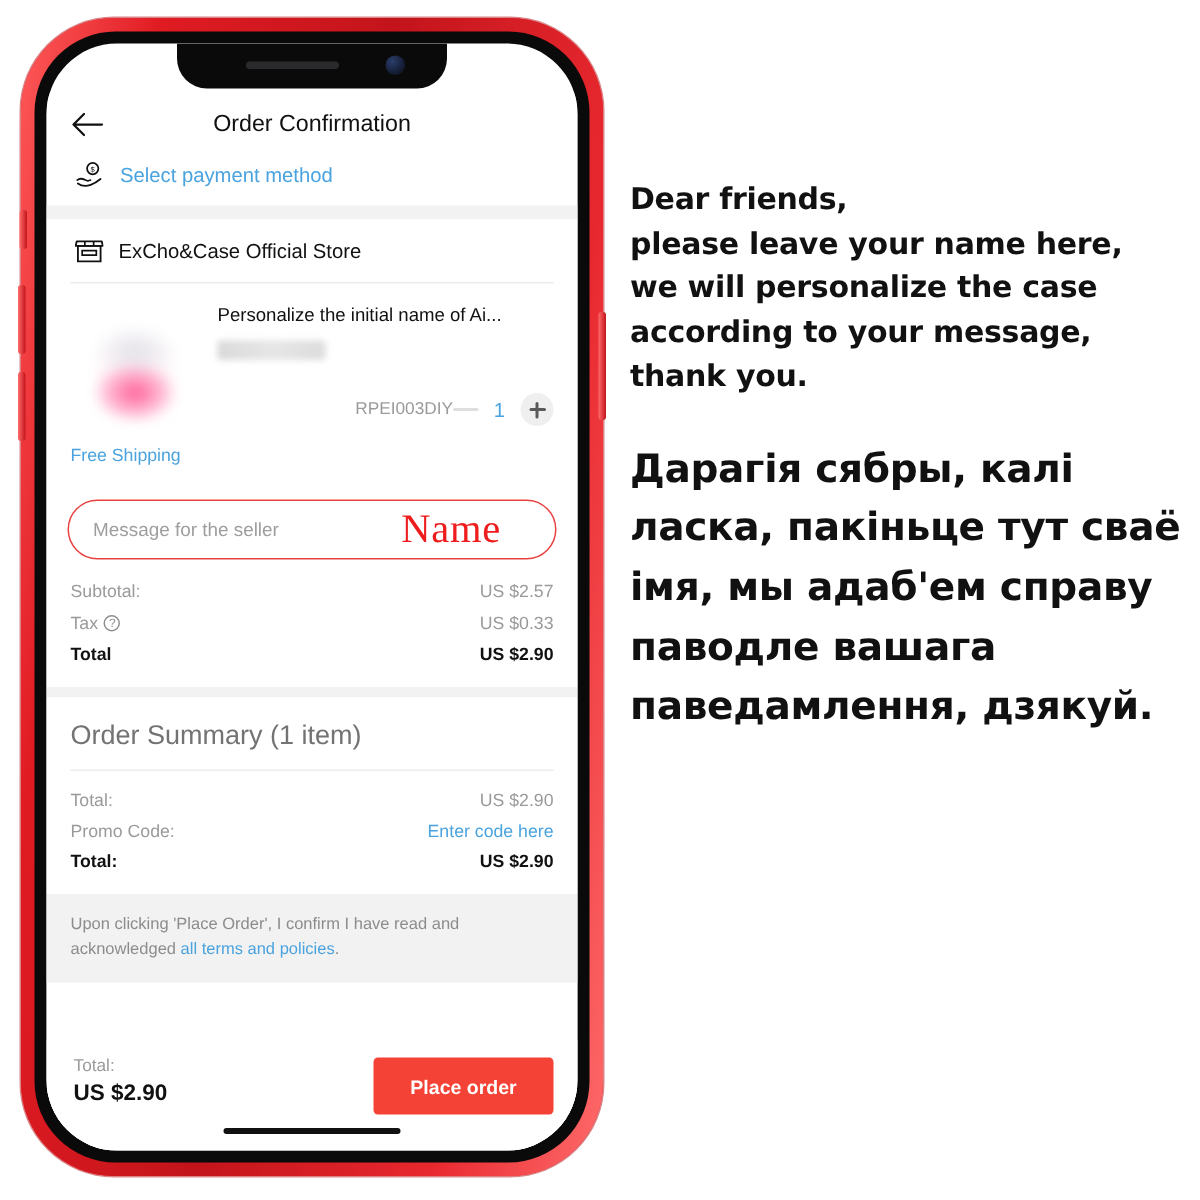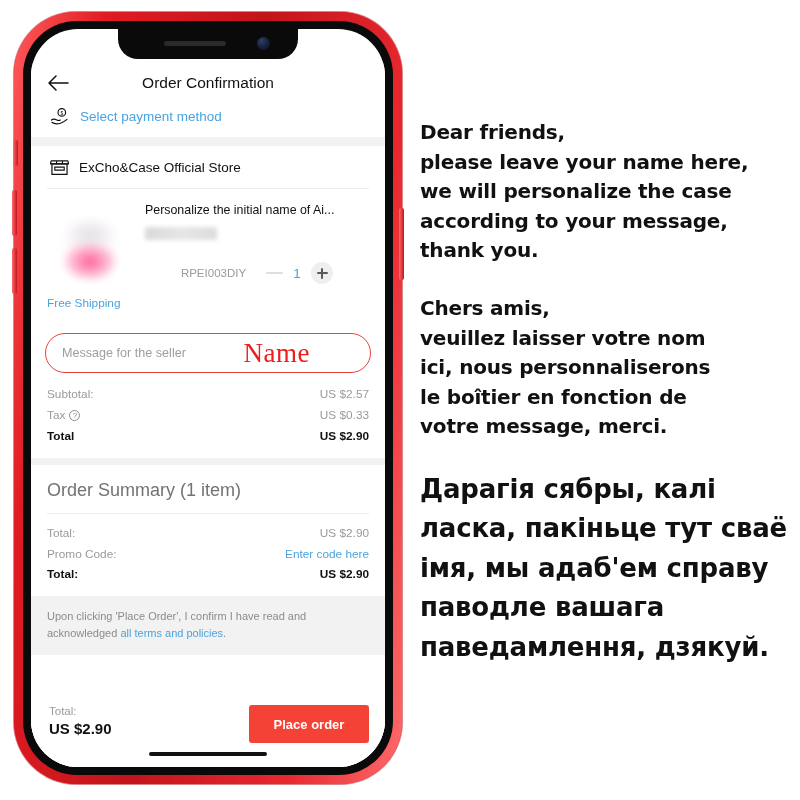--- a/index.html
+++ b/index.html
@@ -93,39 +93,39 @@
       radial-gradient(ellipse 40% 26% at 50% 40%, rgba(226,226,232,.95) 0%, rgba(240,240,244,.5) 60%, rgba(255,255,255,0) 80%),
       radial-gradient(ellipse 46% 44% at 50% 55%, rgba(252,222,232,.85) 0%, rgba(255,255,255,0) 75%),
       #ffffff;
     filter: blur(3.4px);
   }
   .prod-right{ flex:1; padding-left:12px; display:flex; flex-direction:column; }
   .prod-title{ font-size:12.4px; color:#111; line-height:1.25; padding-top:3px;
                white-space:nowrap; overflow:hidden; text-overflow:clip; }
   .prod-variant{ margin-top:8px; width:72px; height:13px; border-radius:2px;
                  background:linear-gradient(90deg,#d9d9d9,#e6e6e6,#dcdcdc); filter:blur(2.2px); }
-  .prod-bottom{ margin-top:auto; display:flex; align-items:center; justify-content:center; padding-bottom:2px;gap:20px; }
+  .prod-bottom{ margin-top:auto; display:flex; align-items:center; justify-content:flex-end; padding-bottom:2px; }
   .sku{ font-size:11.5px; color:#9a9a9a; }
   .stepper{ display:flex; align-items:center; gap:9px; }
   .step-minus{ width:17px; height:2px; background:#dedede; border-radius:1px; }
   .qty{ font-size:13.5px; color:#4aa3df; min-width:10px; text-align:center; }
   .step-plus{ width:22px; height:22px; border-radius:50%; background:#efefef;
               display:flex; align-items:center; justify-content:center; position:relative; }
   .step-plus::before,.step-plus::after{ content:""; position:absolute; background:#5a5a5a; border-radius:1px; }
   .step-plus::before{ width:11px; height:1.8px; }
   .step-plus::after{ width:1.8px; height:11px; }
 
   .ship{ font-size:11.8px; color:#4aa3df; padding:10px 16px 0 16px; }
 
   .msgbox{
     margin:23px 14px 0 14px; height:40px; border:1.4px solid #e8413f; border-radius:20px;
     display:flex; align-items:center; padding:0 16px; position:relative;
   }
   .msg-ph{ font-size:12.6px; color:#9e9e9e; }
-  .msg-annot{ position:absolute; right:60px; top:50%; transform:translateY(-50%);
+  .msg-annot{ position:absolute; right:36px; top:50%; transform:translateY(-50%);
               font-size:27px; color:#ee1c1c; font-family:"Liberation Serif", serif; letter-spacing:.5px; }
 
   .totals{ padding:11px 16px 12px 16px; }
   .trow{ display:flex; justify-content:space-between; align-items:center; padding:3.4px 0; }
   .tlab{ font-size:11.8px; color:#9a9a9a; display:flex; align-items:center; gap:4px; }
   .tval{ font-size:11.8px; color:#9a9a9a; }
   .trow.strong .tlab{ color:#111; font-weight:bold; font-size:11.8px; }
   .trow.strong .tval{ color:#111; font-weight:bold; font-size:11.8px; }
   .qmark{ width:11px; height:11px; border:1px solid #8e8e8e; border-radius:50%;
           font-size:8px; line-height:9.5px; text-align:center; color:#8e8e8e; }
@@ -338,27 +338,20 @@
   <div class="notes">
 
     <div class="note-block">
       <div class="note-line">Dear friends,</div>
       <div class="note-line">please leave your name here,</div>
       <div class="note-line">we will personalize the case</div>
       <div class="note-line">according to your message,</div>
       <div class="note-line">thank you.</div>
     </div>
 
-    <div class="note-block">
-      <div class="note-line">Chers amis,</div>
-      <div class="note-line">veuillez laisser votre nom</div>
-      <div class="note-line">ici, nous personnaliserons</div>
-      <div class="note-line">le boîtier en fonction de</div>
-      <div class="note-line">votre message, merci.</div>
-    </div>
 
     <div class="note-block cyr">
       <div class="note-line">Дарагія сябры, калі</div>
       <div class="note-line">ласка, пакіньце тут сваё</div>
       <div class="note-line">імя, мы адаб'ем справу</div>
       <div class="note-line">паводле вашага</div>
       <div class="note-line">паведамлення, дзякуй.</div>
     </div>
 
   </div>

